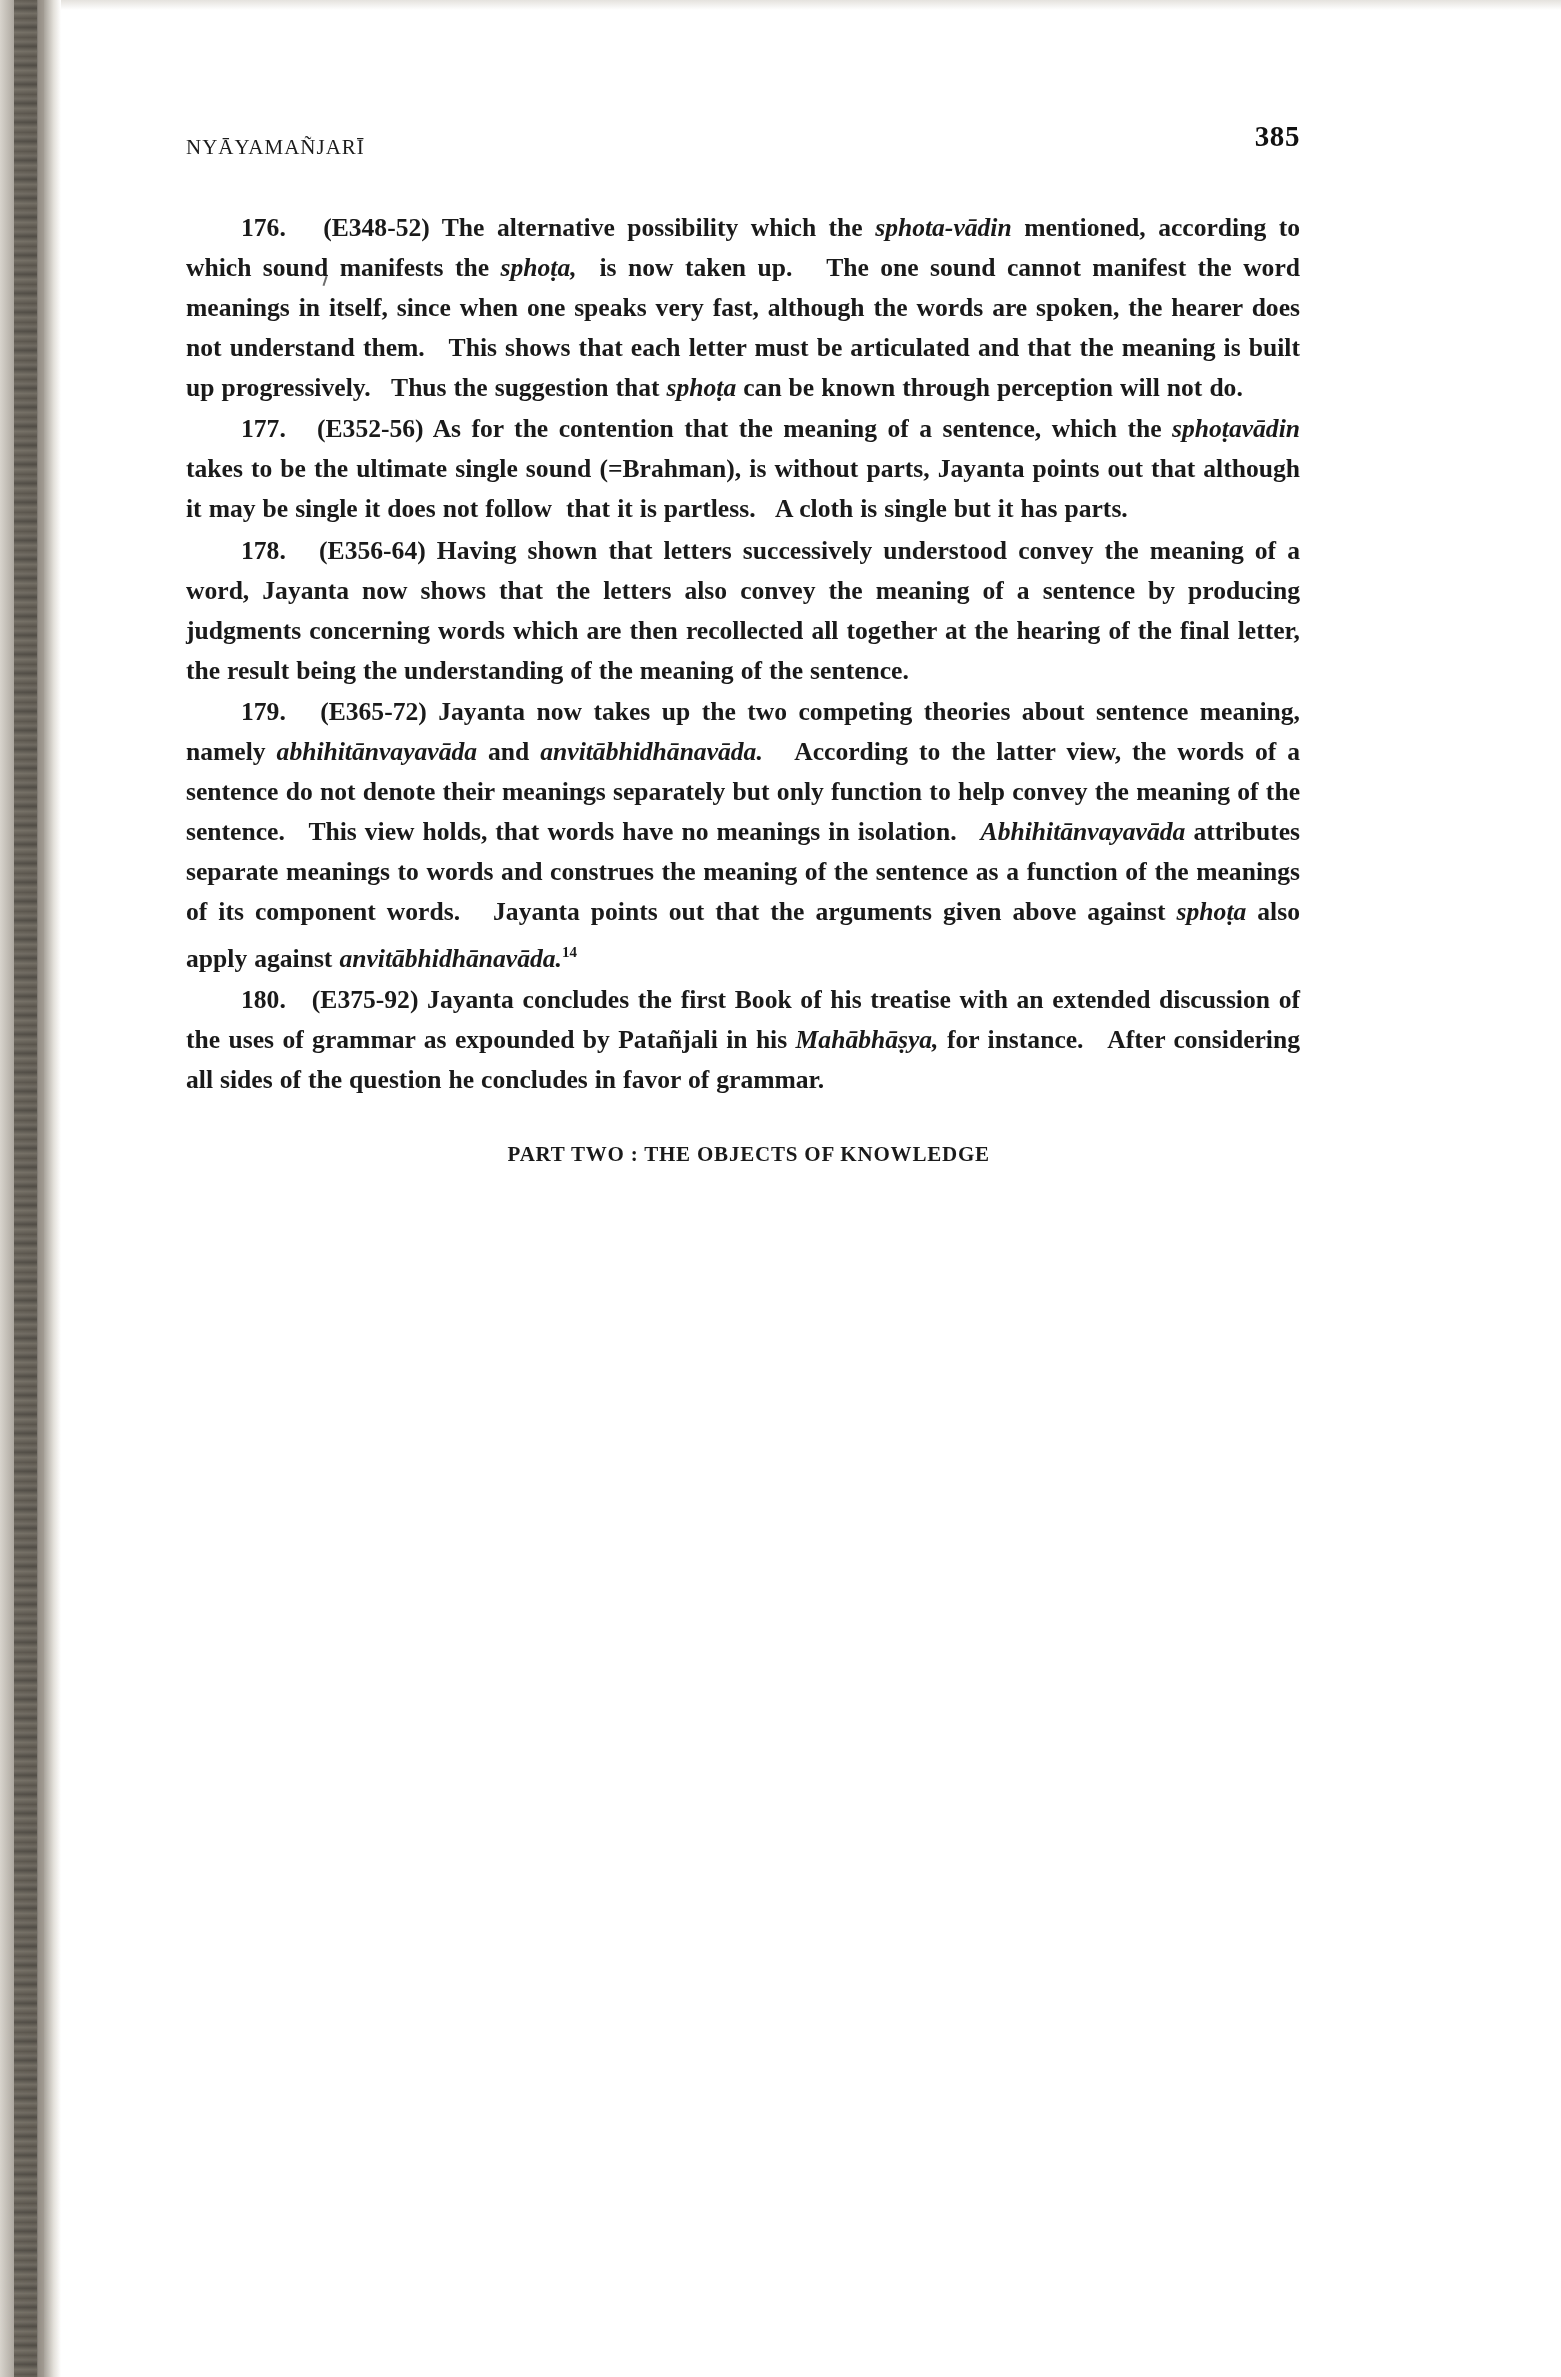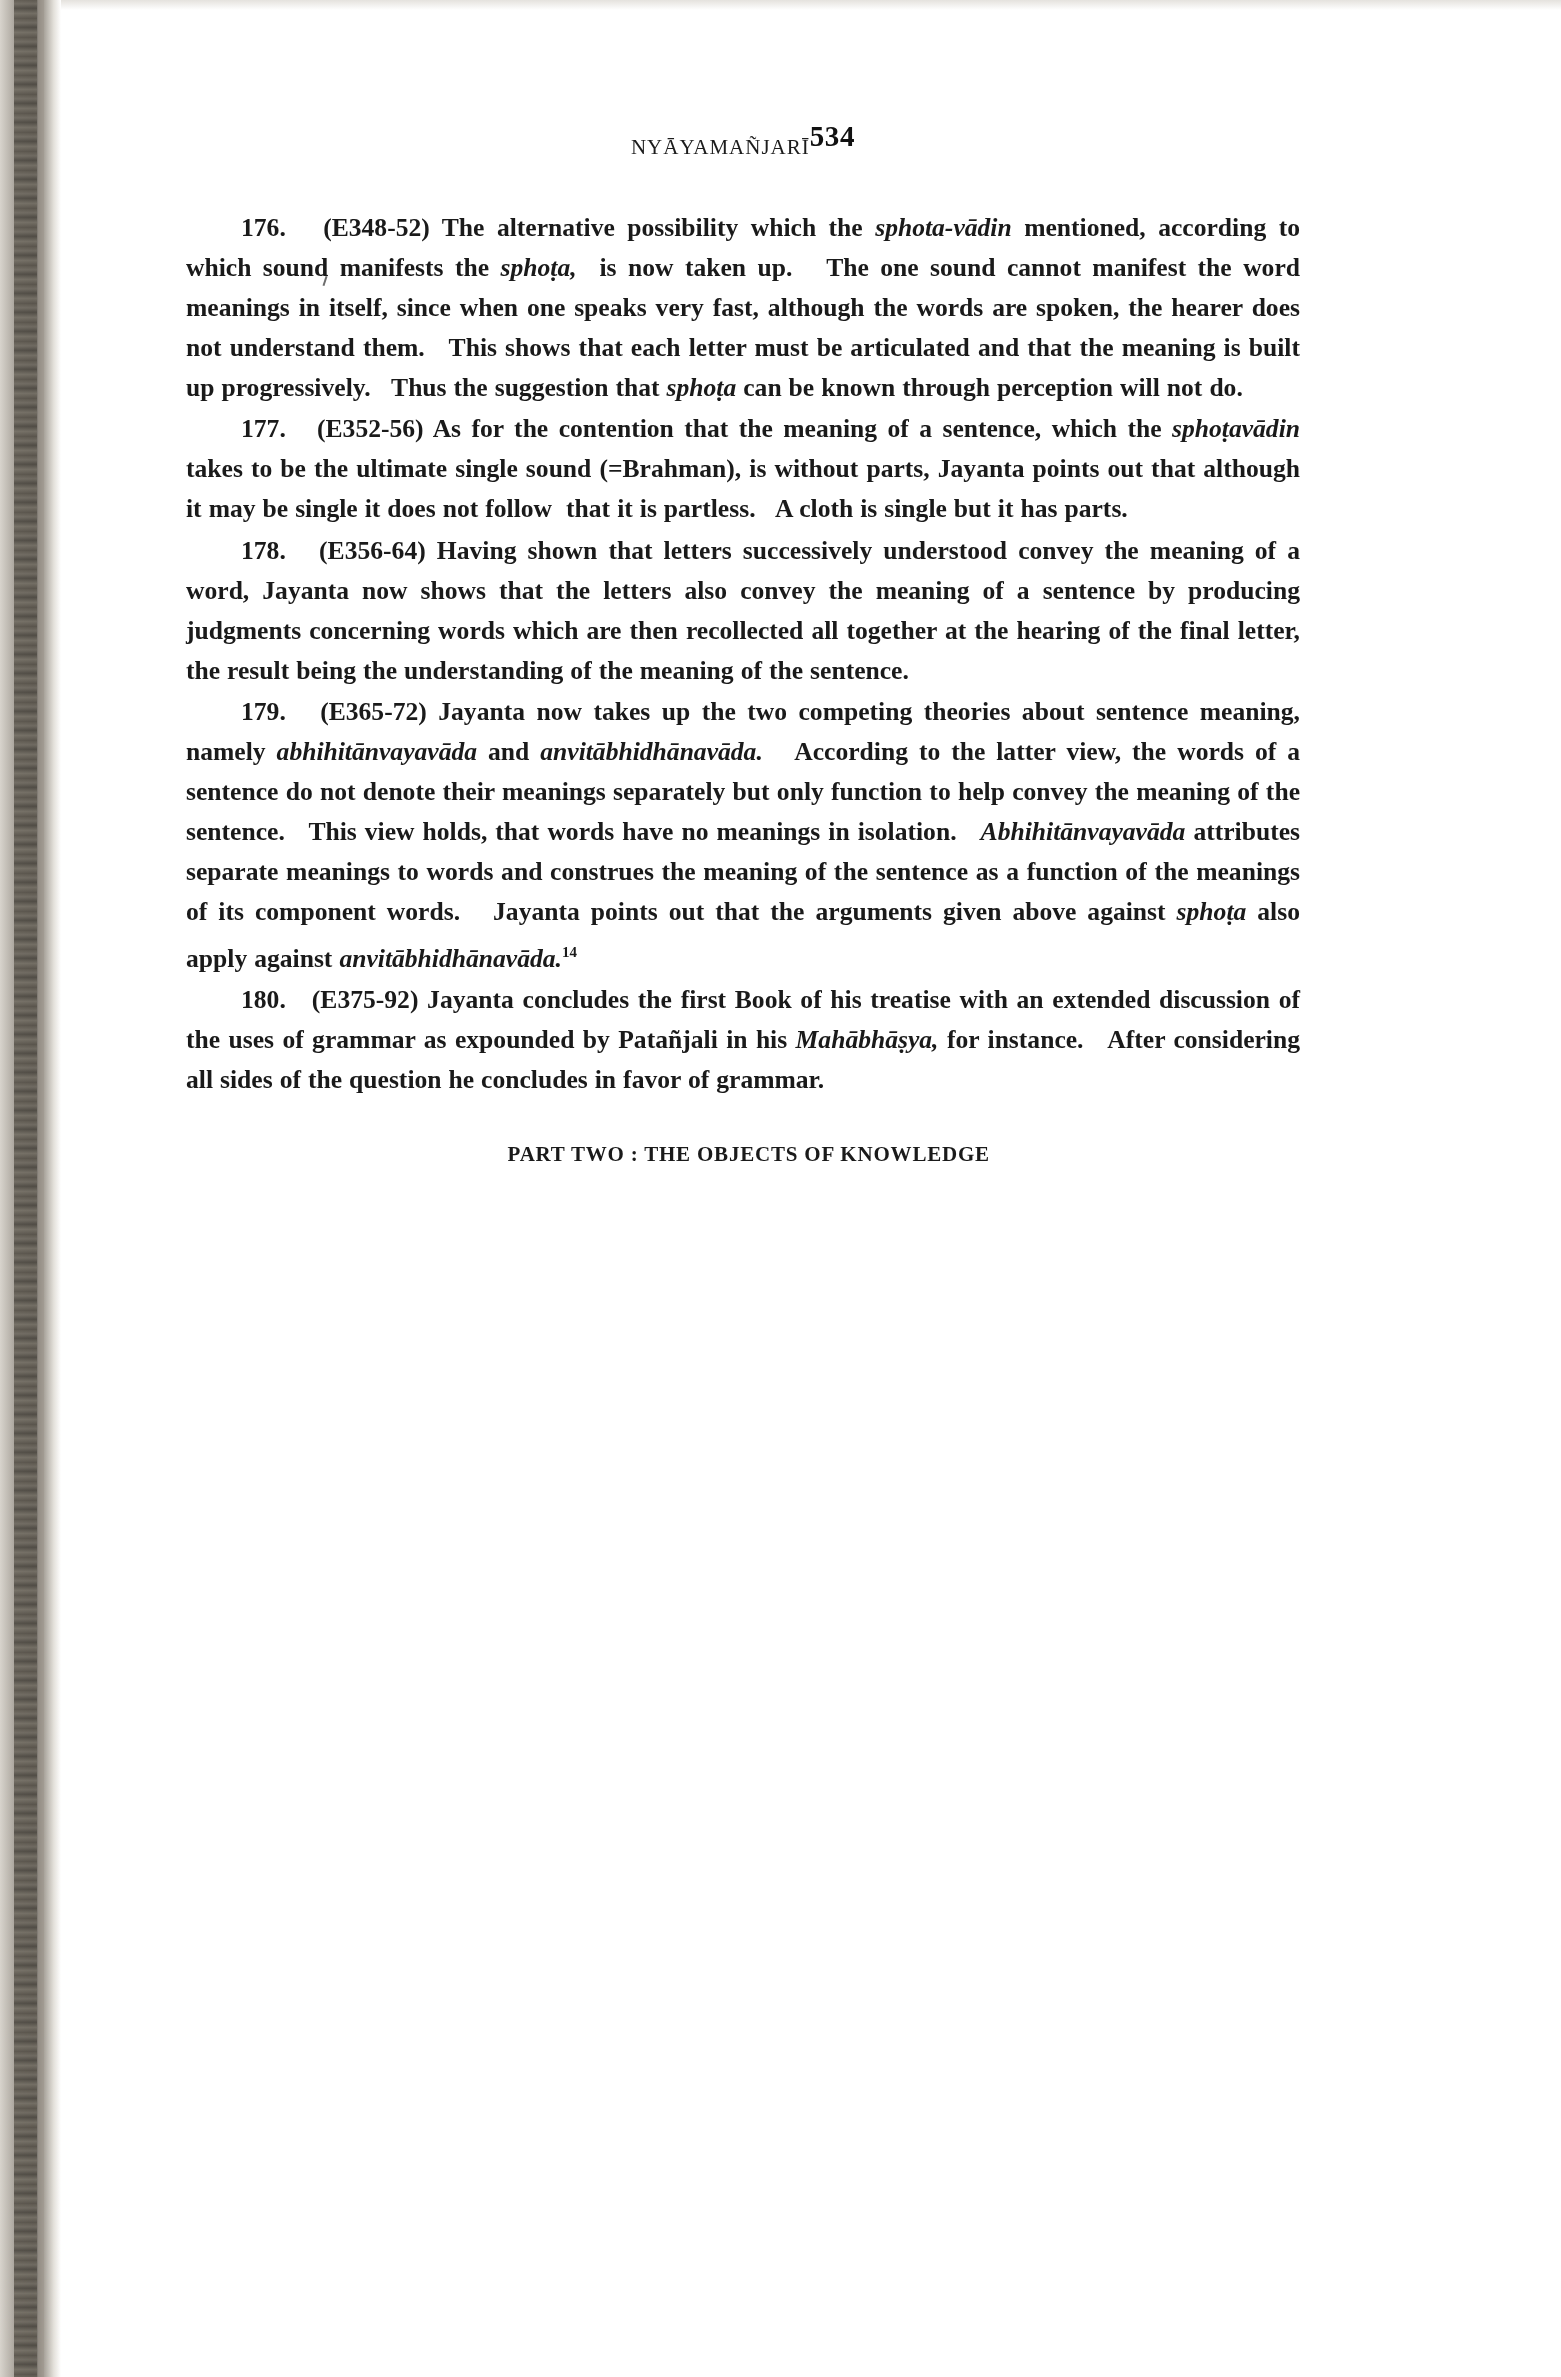--- a/index.html
+++ b/index.html
@@ -56,21 +56,21 @@
     position: absolute;
     left: 186px;
     top: 128px;
     width: 1114px;
   }
 
   
   .header-row {
     display: flex;
     align-items: baseline;
-    justify-content: center;
+    justify-content: space-between;
     margin-bottom: 47px;
   }
   .running-head {
     font-family: "Liberation Serif", serif;
     font-size: 21px;
     letter-spacing: 1px;
     font-variant: small-caps;
     text-transform: uppercase;
     color: #1c1c1c;
   }
@@ -121,21 +121,21 @@
   <div class="scan-edge"></div>
   <div class="scan-edge-dark"></div>
   <div class="scan-edge-dark2"></div>
 
   <div class="content">
 
     <div class="head-tick"></div>
 
     <div class="header-row">
       <div class="running-head">NYĀYAMAÑJARĪ</div>
-      <div class="folio">534</div>
+      <div class="folio">385</div>
     </div>
 
     <p class="para indent">176.&nbsp;&nbsp; (E348-52) The alternative possibility which the <i>sphota-vādin</i> mentioned, according to which sound manifests the <i>sphoṭa,</i>&nbsp; is now taken up.&nbsp;&nbsp; The one sound cannot manifest the word meanings in itself, since when one speaks very fast, although the words are spoken, the hearer does not understand them.&nbsp;&nbsp; This shows that each letter must be articulated and that the meaning is built up progressively.&nbsp;&nbsp; Thus the suggestion that <i>sphoṭa</i> can be known through perception will not do.</p>
     <p class="para indent">177.&nbsp;&nbsp; (E352-56) As for the contention that the meaning of a sentence, which the <i>sphoṭavādin</i> takes to be the ultimate single sound (=Brahman), is without parts, Jayanta points out that although it may be single it does not follow&nbsp; that it is partless.&nbsp;&nbsp; A cloth is single but it has parts.</p>
     <p class="para indent">178.&nbsp;&nbsp; (E356-64) Having shown that letters successively understood convey the meaning of a word, Jayanta now shows that the letters also convey the meaning of a sentence by producing judgments concerning words which are then recollected all together at the hearing of the final letter, the result being the understanding of the meaning of the sentence.</p>
     <p class="para indent">179.&nbsp;&nbsp; (E365-72) Jayanta now takes up the two competing theories about sentence meaning, namely <i>abhihitānvayavāda</i> and <i>anvitābhidhānavāda.</i>&nbsp;&nbsp; According to the latter view, the words of a sentence do not denote their meanings separately but only function to help convey the meaning of the sentence.&nbsp;&nbsp; This view holds, that words have no meanings in isolation.&nbsp;&nbsp; <i>Abhihitānvayavāda</i> attributes separate meanings to words and construes the meaning of the sentence as a function of the meanings of its component words.&nbsp;&nbsp; Jayanta points out that the arguments given above against <i>sphoṭa</i> also apply against <i>anvitābhidhānavāda.</i><sup>14</sup></p>
     <p class="para indent">180.&nbsp;&nbsp; (E375-92) Jayanta concludes the first Book of his treatise with an extended discussion of the uses of grammar as expounded by Patañjali in his <i>Mahābhāṣya,</i> for instance.&nbsp;&nbsp; After considering all sides of the question he concludes in favor of grammar.</p>
 
     <h2 class="part-title">PART TWO : THE OBJECTS OF KNOWLEDGE</h2>
 

